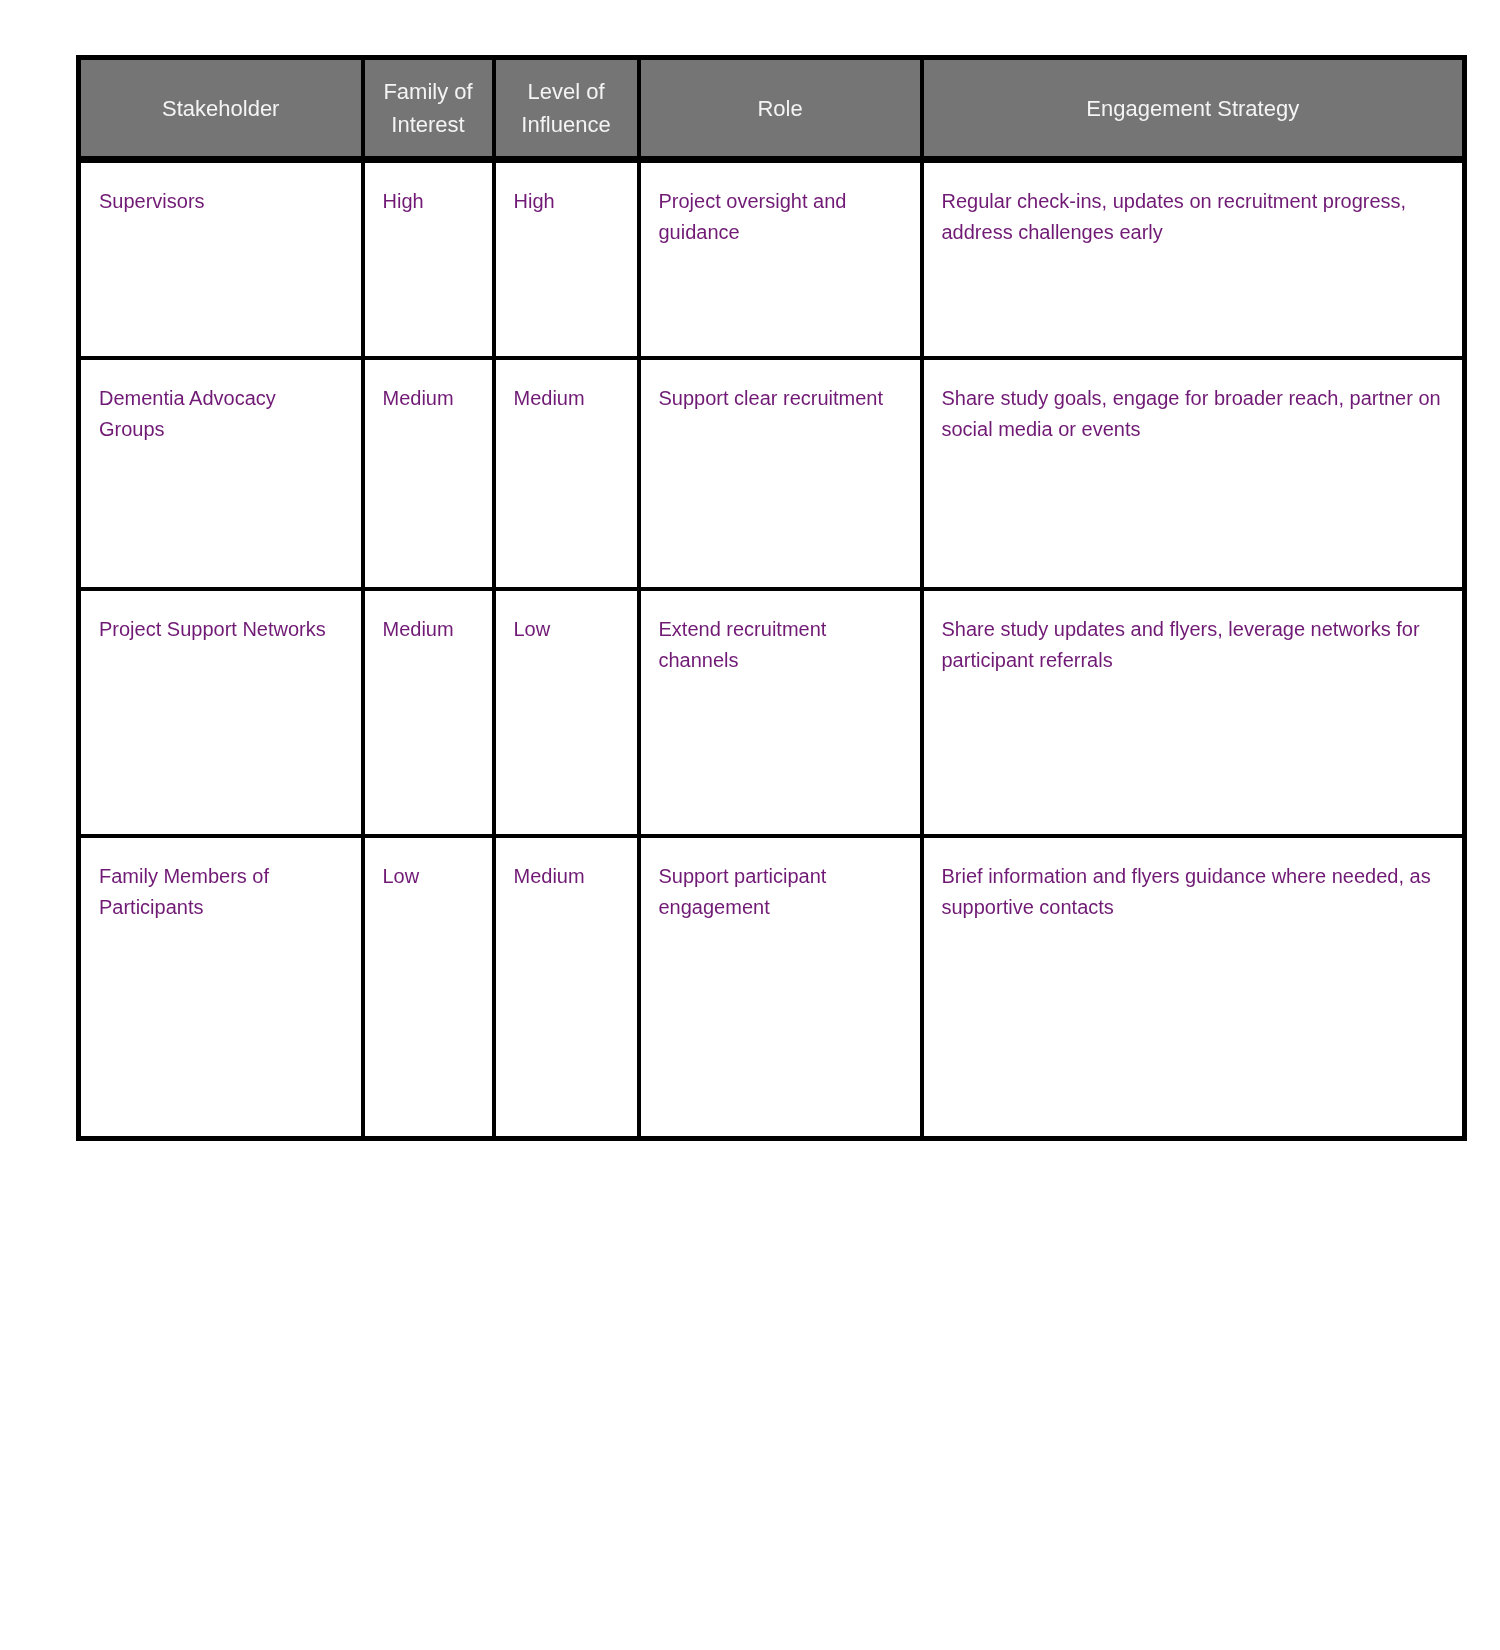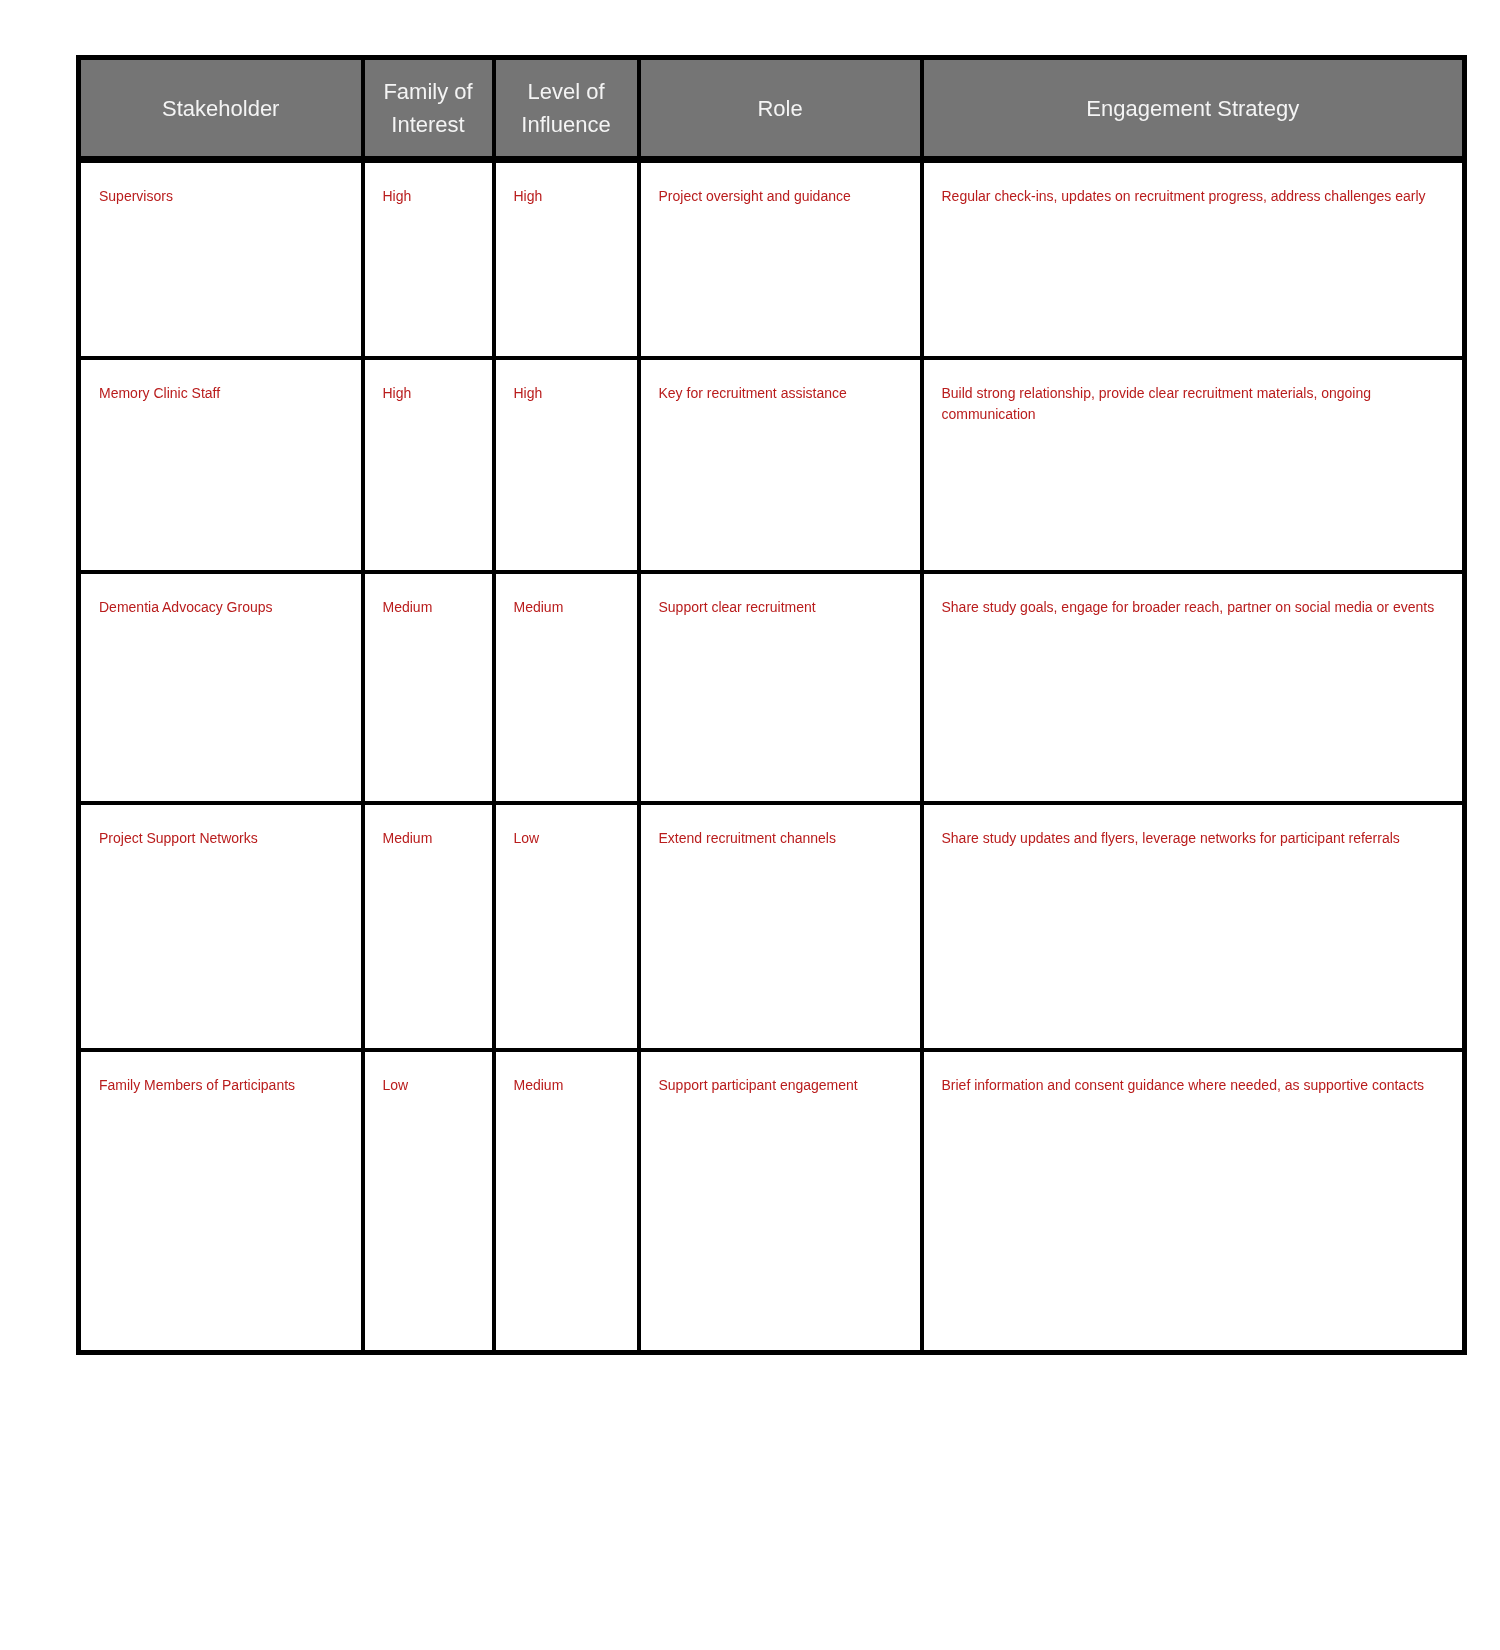--- a/index.html
+++ b/index.html
@@ -40,22 +40,22 @@
     border: 4px solid #000000;
     border-bottom: 7px solid #000000;
     padding: 10px 12px;
   }
   tr.header-row { height: 102px; }
 
   td {
     border: 4px solid #000000;
     vertical-align: top;
     text-align: left;
-    color: #b91c1c;
-    font-size: 14px;
+    color: #701a75;
+    font-size: 20px;
     line-height: 1.55;
     padding: 23px 18px 18px 18px;
     background: #ffffff;
     word-wrap: break-word;
   }
   tr.r1 { height: 198px; }
   tr.r2 { height: 214px; }
   tr.r3 { height: 215px; }
   tr.r4 { height: 231px; }
   tr.r5 { height: 247px; }
@@ -83,43 +83,36 @@
       </tr>
     </thead>
     <tbody>
       <tr class="r1">
         <td>Supervisors</td>
         <td>High</td>
         <td>High</td>
         <td>Project oversight and guidance</td>
         <td>Regular check-ins, updates on recruitment progress, address challenges early</td>
       </tr>
-      <tr class="r2">
-        <td>Memory Clinic Staff</td>
-        <td>High</td>
-        <td>High</td>
-        <td>Key for recruitment assistance</td>
-        <td>Build strong relationship, provide clear recruitment materials, ongoing communication</td>
-      </tr>
       <tr class="r4">
         <td>Dementia Advocacy Groups</td>
         <td>Medium</td>
         <td>Medium</td>
         <td>Support clear recruitment</td>
         <td>Share study goals, engage for broader reach, partner on social media or events</td>
       </tr>
       <tr class="r5">
         <td>Project Support Networks</td>
         <td>Medium</td>
         <td>Low</td>
         <td>Extend recruitment channels</td>
         <td>Share study updates and flyers, leverage networks for participant referrals</td>
       </tr>
       <tr class="r6">
         <td>Family Members of Participants</td>
         <td>Low</td>
         <td>Medium</td>
         <td>Support participant engagement</td>
-        <td>Brief information and consent guidance where needed, as supportive contacts</td>
+        <td>Brief information and flyers guidance where needed, as supportive contacts</td>
       </tr>
     </tbody>
   </table>
 </div>
 
 </body></html>

